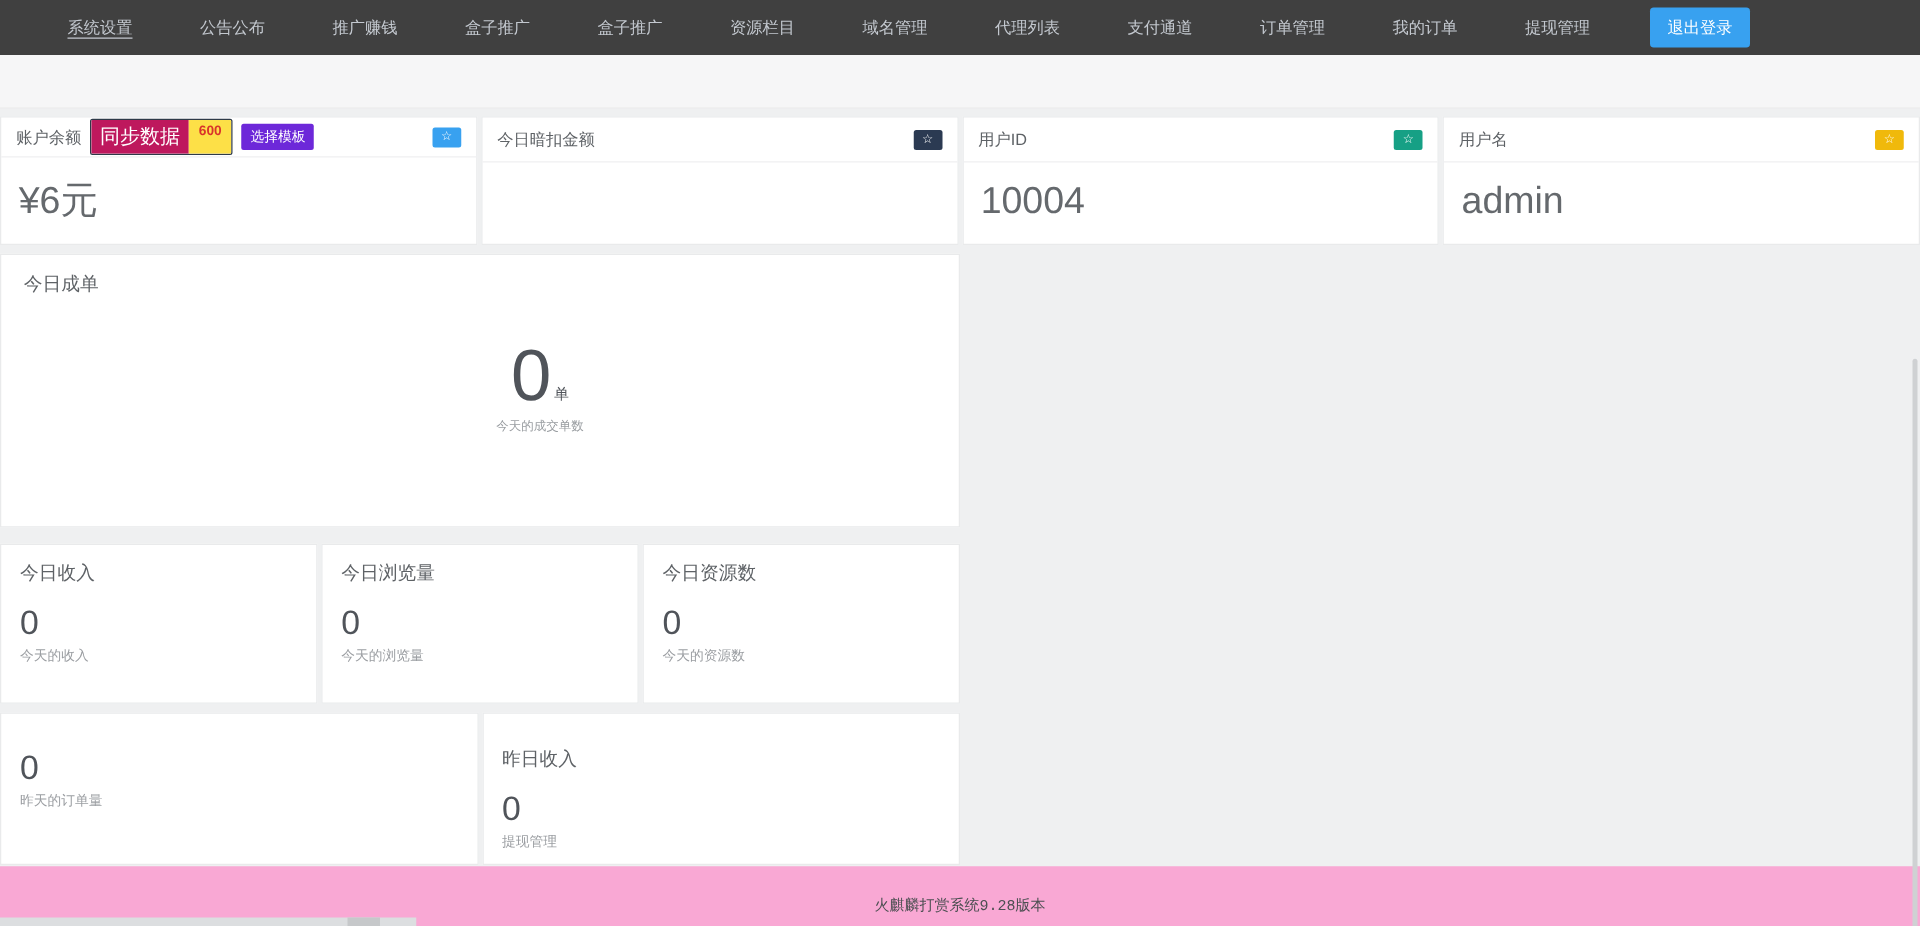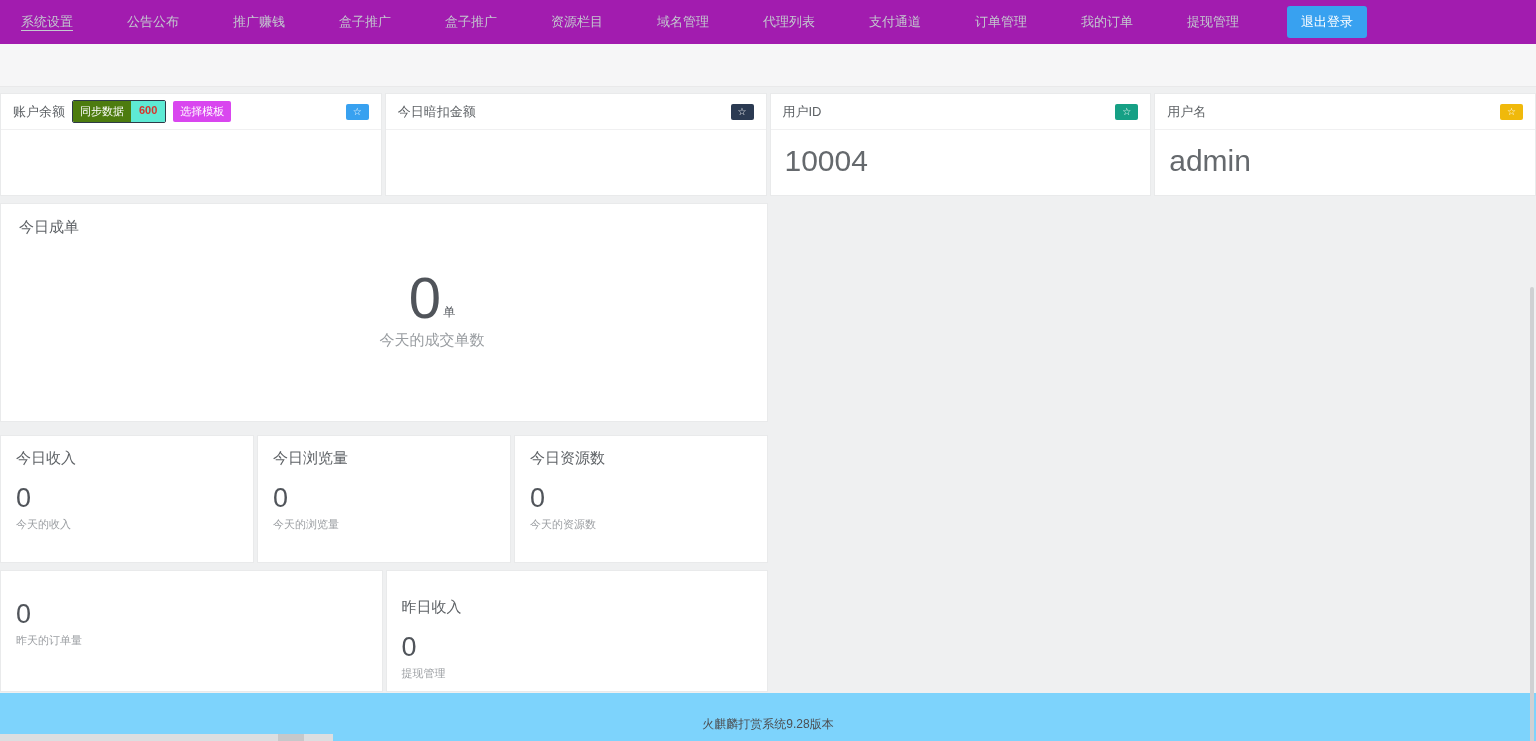--- a/index.html
+++ b/index.html
@@ -1,21 +1,21 @@
 <!DOCTYPE html>
 <html><head>
 <meta charset="utf-8">
 <style>
   * { margin:0; padding:0; box-sizing:border-box; }
   html,body { width:1536px; height:741px; overflow:hidden;
     font-family:"Liberation Sans","DejaVu Sans",sans-serif; background:#ffffff; }
 
   
   .navbar { position:absolute; top:0; left:0; right:0; height:44px;
-    background:#a21caf; display:flex; align-items:center; padding-left:7px; }
+    background:#404040; display:flex; align-items:center; padding-left:40px; }
   .nav-item { color:#c3c8cf; font-size:13px; margin-right:26px; padding:4px 14px;
     cursor:pointer; white-space:nowrap; }
   .nav-item.active { text-decoration:underline; text-underline-offset:4px; }
   .logout-btn { color:#ffffff; font-size:13px; padding:7px 14px; border-radius:3px;
     cursor:pointer; margin-left:8px; }
 
   
   .notice-bar { position:absolute; top:44px; left:0; right:0; height:43px;
     background:#f6f6f7; border-bottom:1px solid #e9e9ea; }
   .spinner { position:absolute; left:752px; top:52px; width:26px; height:26px;
@@ -33,53 +33,53 @@
   .stat-row { position:absolute; top:6px; left:0; right:0; height:103px;
     display:flex; gap:3px; }
   .stat-card { flex:1; display:flex; flex-direction:column; }
   .stat-head { height:36px; display:flex; align-items:center; gap:7px;
     padding:0 12px; border-bottom:1px solid #f0f0f1; font-size:13px; color:#5e6266; }
   .icon-btn { margin-left:auto; width:23px; height:16px; border-radius:2px;
     color:#ffffff; font-size:10px; line-height:16px; text-align:center; cursor:pointer; }
   .stat-value { padding:14px 14px; font-size:30px; color:#65696d; }
   .badge-group { display:inline-flex; border:1px solid #2e3a48; border-radius:2px;
     overflow:hidden; cursor:pointer; }
-  .badge-dark { background:#4d7c0f; color:#ffffff; font-size:11px; padding:3px 7px; }
-  .badge-count { background:#5eead4; color:#d9342b; font-size:11px; padding:3px 8px;
+  .badge-dark { background:#be185d; color:#ffffff; font-size:16px; padding:3px 7px; }
+  .badge-count { background:#fde047; color:#d9342b; font-size:11px; padding:3px 8px;
     font-weight:bold; }
-  .badge-solo { background:#d946ef; color:#ffffff; font-size:11px; padding:3px 7px;
+  .badge-solo { background:#6d28d9; color:#ffffff; font-size:11px; padding:3px 7px;
     border-radius:2px; cursor:pointer; }
 
   
   .big-card { position:absolute; top:116px; left:0; width:768px; height:219px;
     display:flex; flex-direction:row; }
   .big-title { padding:14px 18px; font-size:15px; color:#5e6266; }
   .big-center { flex:1; display:flex; flex-direction:column; align-items:center;
     justify-content:center; margin-top:-6px; }
   .big-num-wrap { display:flex; align-items:flex-end; }
   .big-num { font-size:58px; color:#50545a; line-height:1; }
   .big-unit { font-size:12px; color:#50545a; margin:0 0 6px 2px; }
-  .big-sub { font-size:15px; color:#999da1; margin-top:4px; }
+  .big-sub { font-size:10px; color:#999da1; margin-top:4px; }
 
   
   .mid-row { position:absolute; top:348px; left:0; width:768px; height:128px;
     display:flex; gap:3px; }
   .mini-card { flex:1; padding:13px 15px; }
   .mini-title { font-size:15px; color:#5e6266; }
   .mini-num { font-size:27px; color:#50545a; margin-top:16px; line-height:1.1; }
   .mini-sub { font-size:11px; color:#9b9ea2; margin-top:3px; }
 
   
   .bottom-row { position:absolute; top:483px; left:0; width:768px; height:122px;
     display:flex; gap:3px; }
   .bottom-row .mini-card:nth-child(2) { padding-top:27px; }
 
   
   .footer-strip { position:absolute; top:606px; left:0; right:0; bottom:0;
-    background:#7dd3fc; }
+    background:#f9a8d4;font-family:Liberation Mono, monospace; }
   .footer-text { position:absolute; bottom:8px; left:0; right:0; text-align:center;
     font-size:12px; color:#4c4f52; }
 
   
   .h-scrollbar { position:absolute; left:0; bottom:0; width:333px; height:7px;
     background:#dcdee0; cursor:pointer; }
   .h-scrollbar .thumb { position:absolute; left:278px; width:26px; height:7px;
     background:#c6c8ca; }
   .v-scrollbar { position:absolute; right:2px; top:200px; width:4px; height:480px;
     background:#cfd1d3; border-radius:2px; cursor:pointer; }
@@ -123,20 +123,21 @@
     <div class="card stat-card">
       <div class="stat-head">
         <span>账户余额</span>
         <span class="badge-group">
           <span class="badge-dark">同步数据</span>
           <span class="badge-count">600</span>
         </span>
         <span class="badge-solo">选择模板</span>
         <span class="icon-btn" style="background: rgb(56, 161, 240);">☆</span>
       </div>
+      <div class="stat-value">¥6元</div>
     </div>
 
     <div class="card stat-card">
       <div class="stat-head">
         <span>今日暗扣金额</span>
         <span class="icon-btn" style="background: rgb(43, 58, 82);">☆</span>
       </div>
     </div>
 
     <div class="card stat-card">

